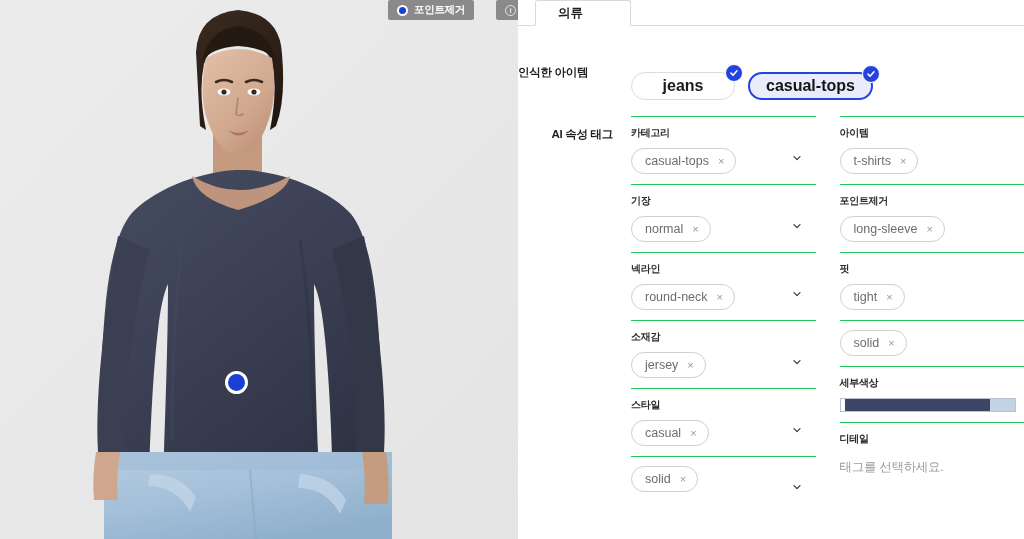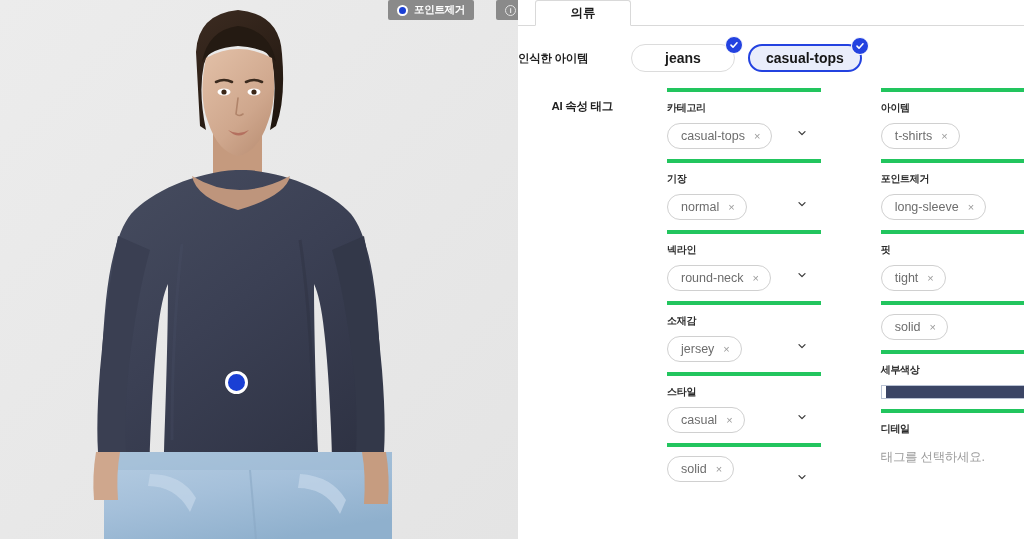--- a/index.html
+++ b/index.html
@@ -58,21 +58,21 @@
   }
 
   .tabbar {
     position: relative; height: 26px;
     border-bottom: 1px solid #d9d9d9;
     display: flex; align-items: flex-end;
     padding-left: 17px;
   }
   .tab {
     height: 26px; min-width: 96px; padding: 0 22px;
-    display: flex; align-items: center; justify-content: center;
+    display: flex; align-items: center; 
     font-size: 12.5px; font-weight: 700; color: #1c1c1c;
     background: #ffffff;
     border: 1px solid #d9d9d9; border-bottom: 1px solid #ffffff;
     border-radius: 3px 3px 0 0;
     position: relative; top: 1px; cursor: pointer;
   }
 
   .row-recognized {
     display: flex; align-items: center;
     padding: 18px 0 16px 0;
@@ -80,21 +80,21 @@
   .side-label {
     flex: 0 0 113px; padding-right: 18px;
     font-size: 11.5px; font-weight: 700; color: #1f1f1f;
     letter-spacing: -0.3px;
   }
   .item-chips { display: flex; gap: 13px; align-items: center; }
   .item-chip {
     position: relative; height: 28px; min-width: 104px;
     padding: 0 16px; display: flex; align-items: center; justify-content: center;
     background: #ffffff; border: 1px solid #dcdcdc; border-radius: 14px;
-    font-size: 14px; font-weight: 700; color: #1c1c1c; cursor: pointer;
+    font-size: 16px; font-weight: 700; color: #1c1c1c; cursor: pointer; margin-top: 28px;
   }
   .item-chip.selected {
     border: 2px solid #2342e0; background: #e9edfb; color: #151515;
   }
   .check-badge {
     position: absolute; right: -9px; top: -9px;
     width: 18px; height: 18px; border-radius: 50%;
     background: #2342e0; border: 1.5px solid #ffffff;
     display: flex; align-items: center; justify-content: center;
   }
@@ -105,24 +105,23 @@
     flex: 0 0 113px; text-align: right; padding: 11px 18px 0 12px;
     font-size: 11.5px; font-weight: 700; color: #1f1f1f;
     letter-spacing: -0.3px;
   }
   .attr-cols { flex: 1 1 auto; display: flex; }
   .attr-col { flex: 1 1 50%; min-width: 0; }
   .attr-col.col-left { padding-right: 12px; }
   .attr-col.col-right { padding-left: 12px; }
 
   .field {
-    border-top: 4px solid #22c55e;
+    border-top: 1px solid #22c55e;
     padding: 9px 0 10px 0;
     position: relative;
-    margin-left: 36px;
   }
   .field .f-label {
     font-size: 10px; font-weight: 700; color: #2b2b2b;
     letter-spacing: -0.3px; margin-bottom: 8px;
   }
   .field .f-body {
     display: flex; align-items: center; min-height: 26px;
     padding-right: 26px;
   }
   .tag-pill {

